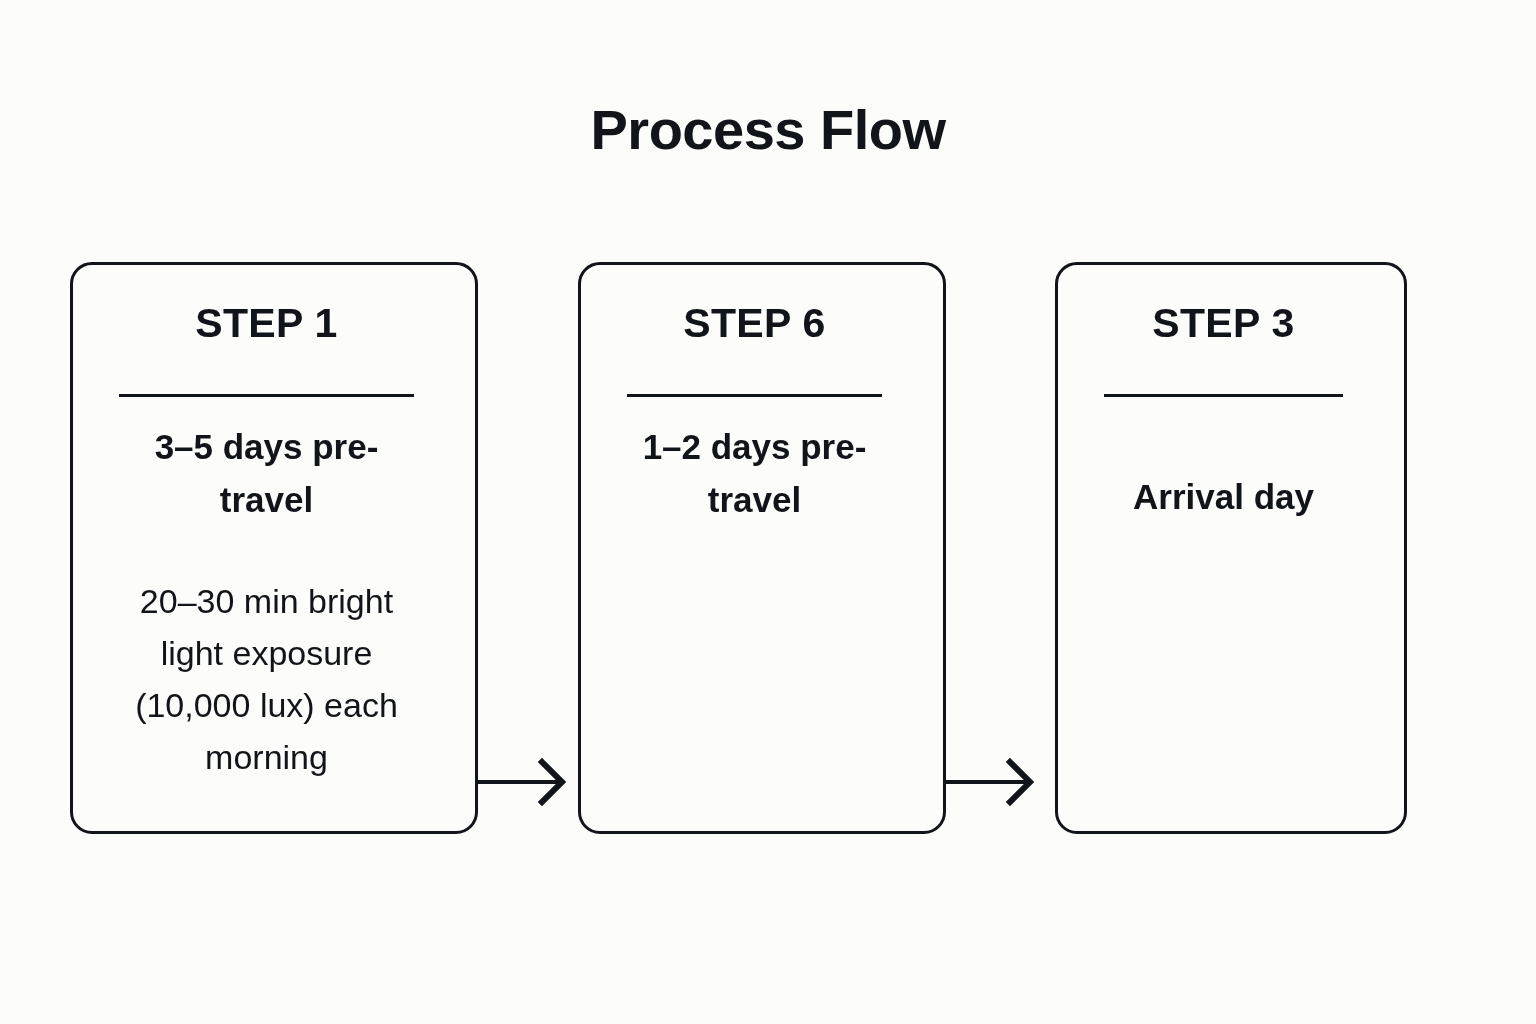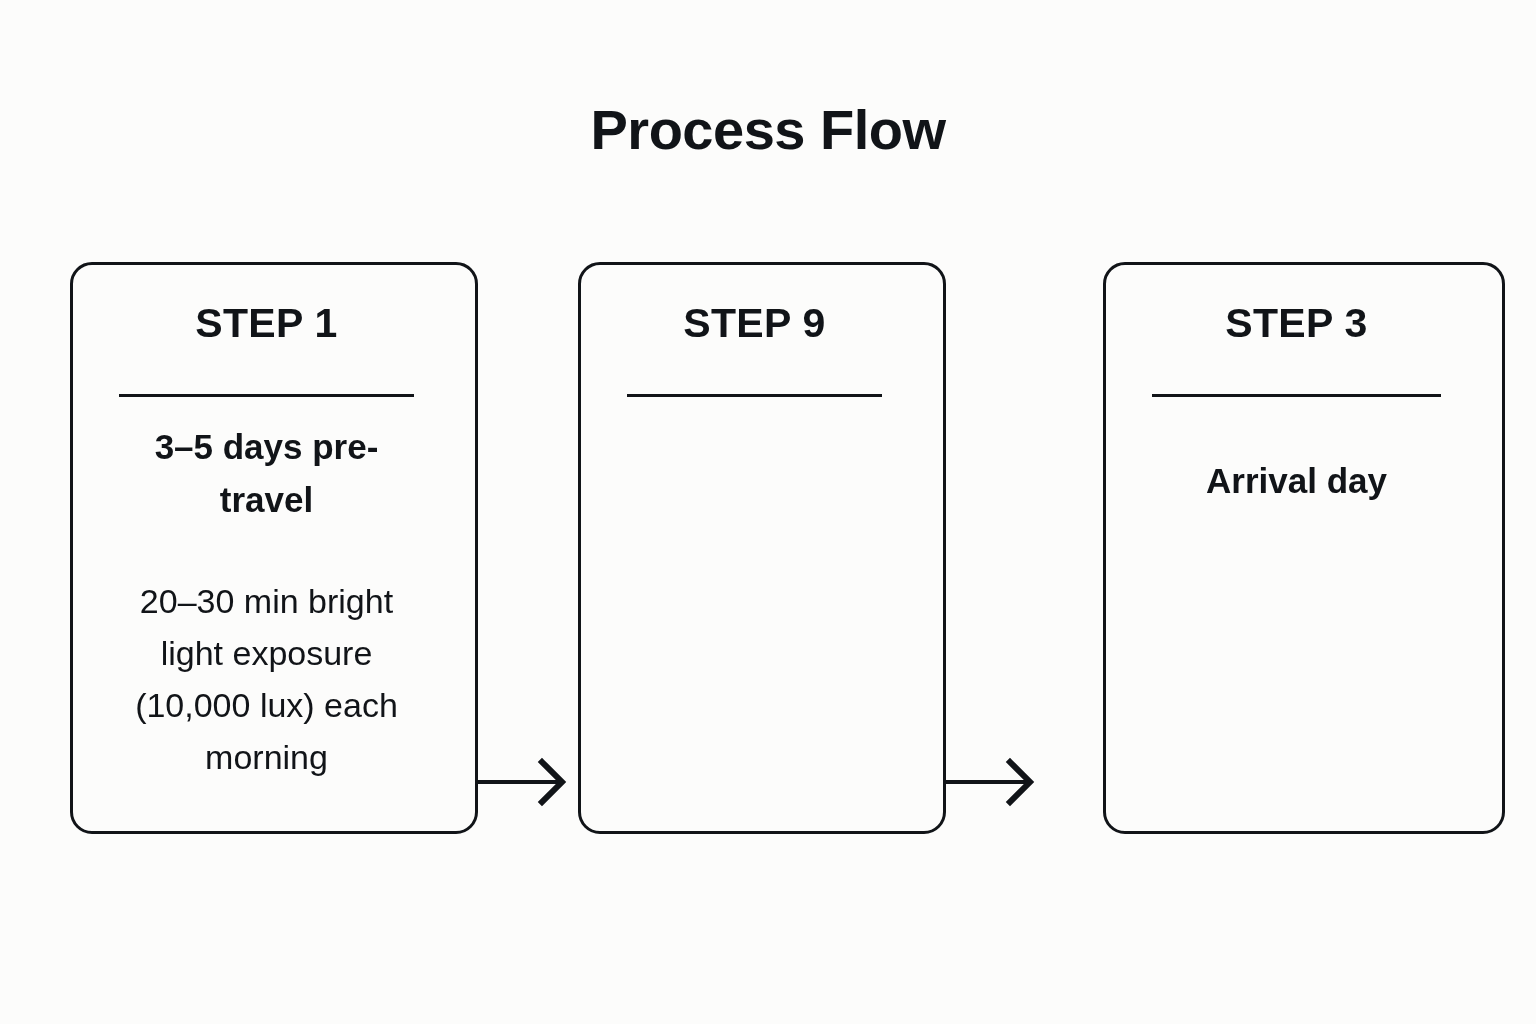--- a/index.html
+++ b/index.html
@@ -49,21 +49,21 @@
     border: 3px solid #111418;
     border-radius: 22px;
     padding: 34px 61px 30px 46px;
     display: flex;
     flex-direction: column;
     align-items: center;
     gap: 23px;
   }
   #step-card-1 { left: 70px;   width: 408px; }
   #step-card-2 { left: 578px;  width: 368px; }
-  #step-card-3 { left: 1103px; width: 402px; }
+  #step-card-3 { left: 1055px; width: 352px; }
 
   .step-heading {
     font-size: 41px;
     font-weight: 700;
     line-height: 48px;
     letter-spacing: 0.3px;
     text-align: center;
     color: #111418;
     margin: 0;
   }
@@ -81,21 +81,21 @@
     color: #111418;
   }
   .step-body {
     font-size: 34px;
     font-weight: 400;
     line-height: 52px;
     text-align: center;
     color: #111418;
     margin-top: 26px;
   }
-  #step-card-3 .step-subtitle { margin-top: 34px; }
+  #step-card-3 .step-subtitle { margin-top: 50px; }
   #step-card-3 .step-body     { margin-top: 14px; }
 
   
   .flow-arrow {
     position: absolute;
     top: 494px;
     height: 52px;
   }
   #flow-arrow-1 { left: 476px; width: 104px; }
   #flow-arrow-2 { left: 944px; width: 104px; }
@@ -118,22 +118,23 @@
     </div>
 
     <div class="flow-arrow" id="flow-arrow-1">
       <svg viewBox="0 0 104 52" preserveAspectRatio="none" aria-hidden="true">
         <path d="M0 26 H84" stroke="#111418" stroke-width="4" fill="none"></path>
         <path d="M66 6 L86 26 L66 46" stroke="#111418" stroke-width="6" fill="none" stroke-linecap="square" stroke-linejoin="miter"></path>
       </svg>
     </div>
 
     <div class="step-card" id="step-card-2">
-      <div class="step-heading">STEP 9</div>
+      <div class="step-heading">STEP 6</div>
       <div class="step-divider"></div>
+      <div class="step-subtitle">1–2 days pre-travel</div>
     </div>
 
     <div class="flow-arrow" id="flow-arrow-2">
       <svg viewBox="0 0 104 52" preserveAspectRatio="none" aria-hidden="true">
         <path d="M0 26 H84" stroke="#111418" stroke-width="4" fill="none"></path>
         <path d="M66 6 L86 26 L66 46" stroke="#111418" stroke-width="6" fill="none" stroke-linecap="square" stroke-linejoin="miter"></path>
       </svg>
     </div>
 
     <div class="step-card" id="step-card-3">

